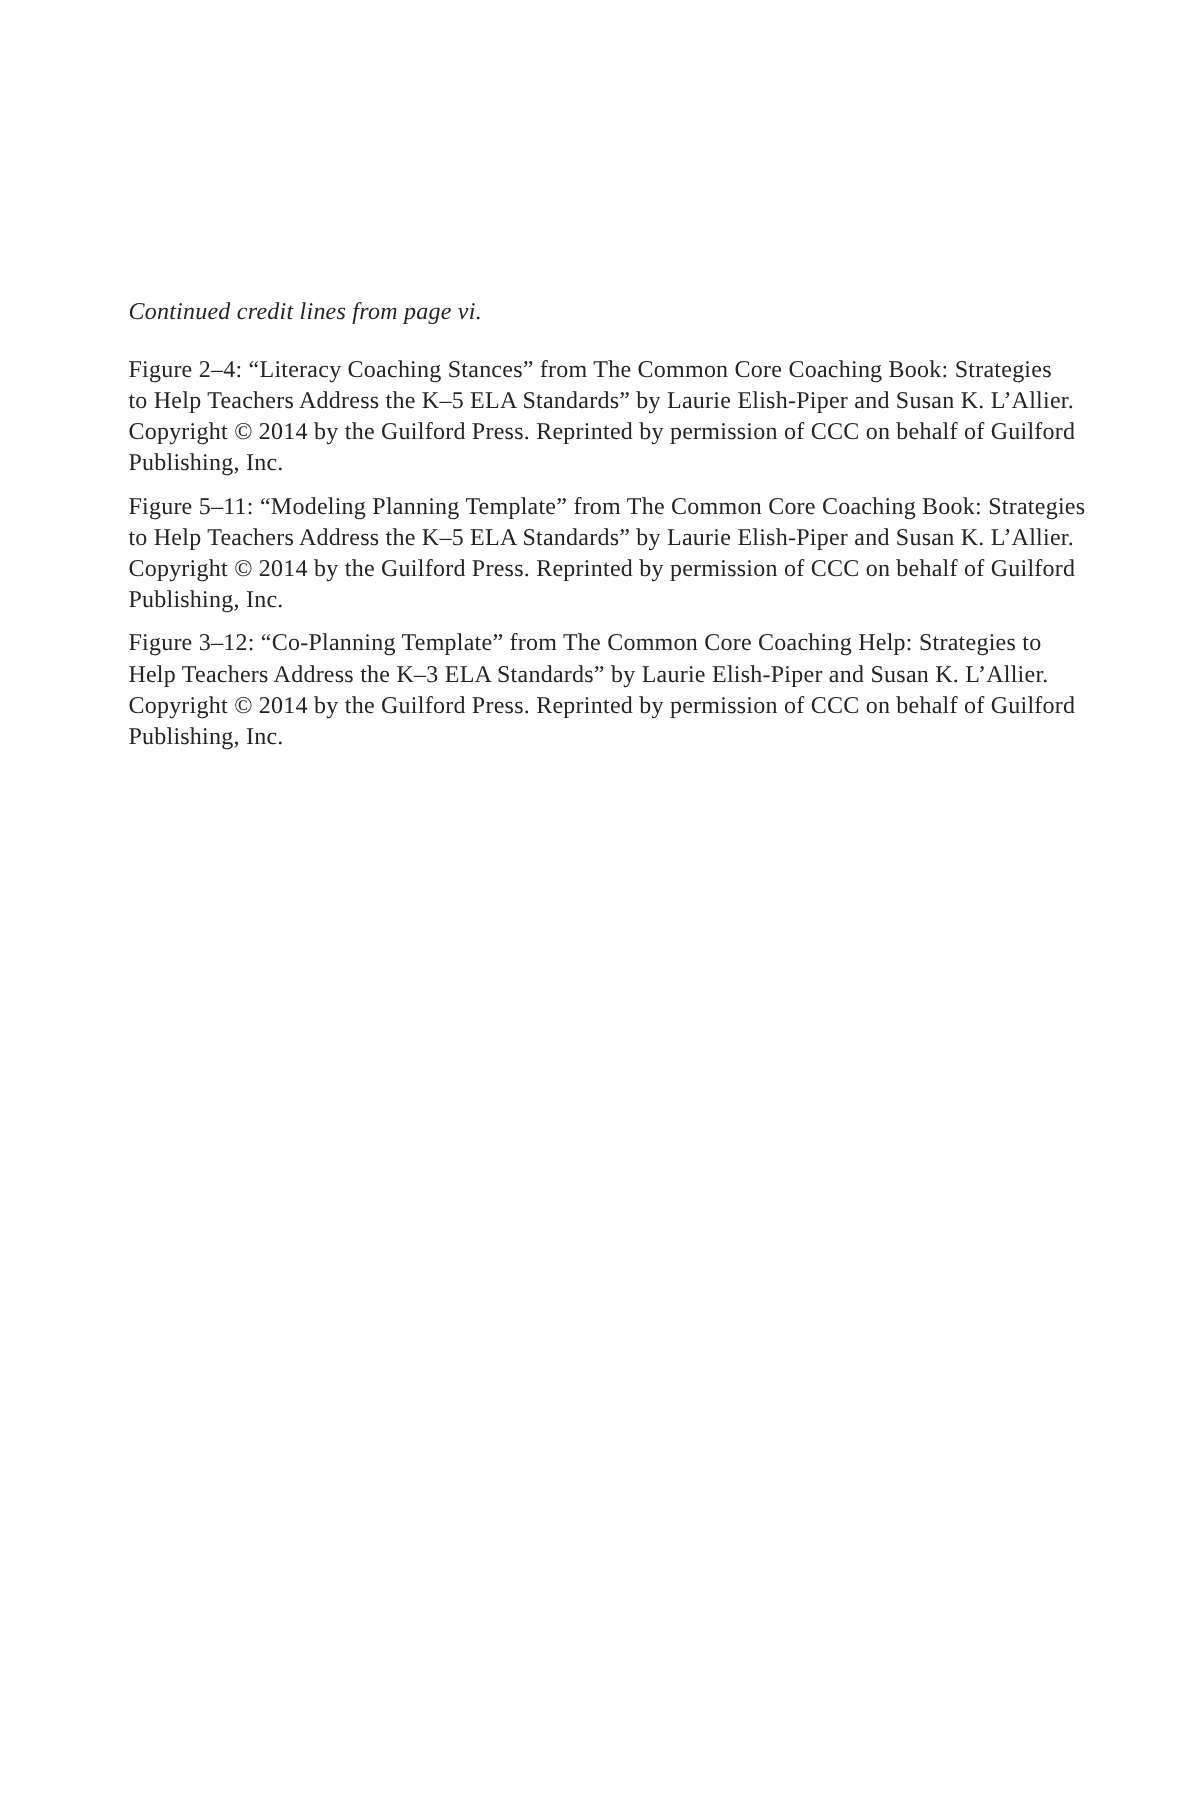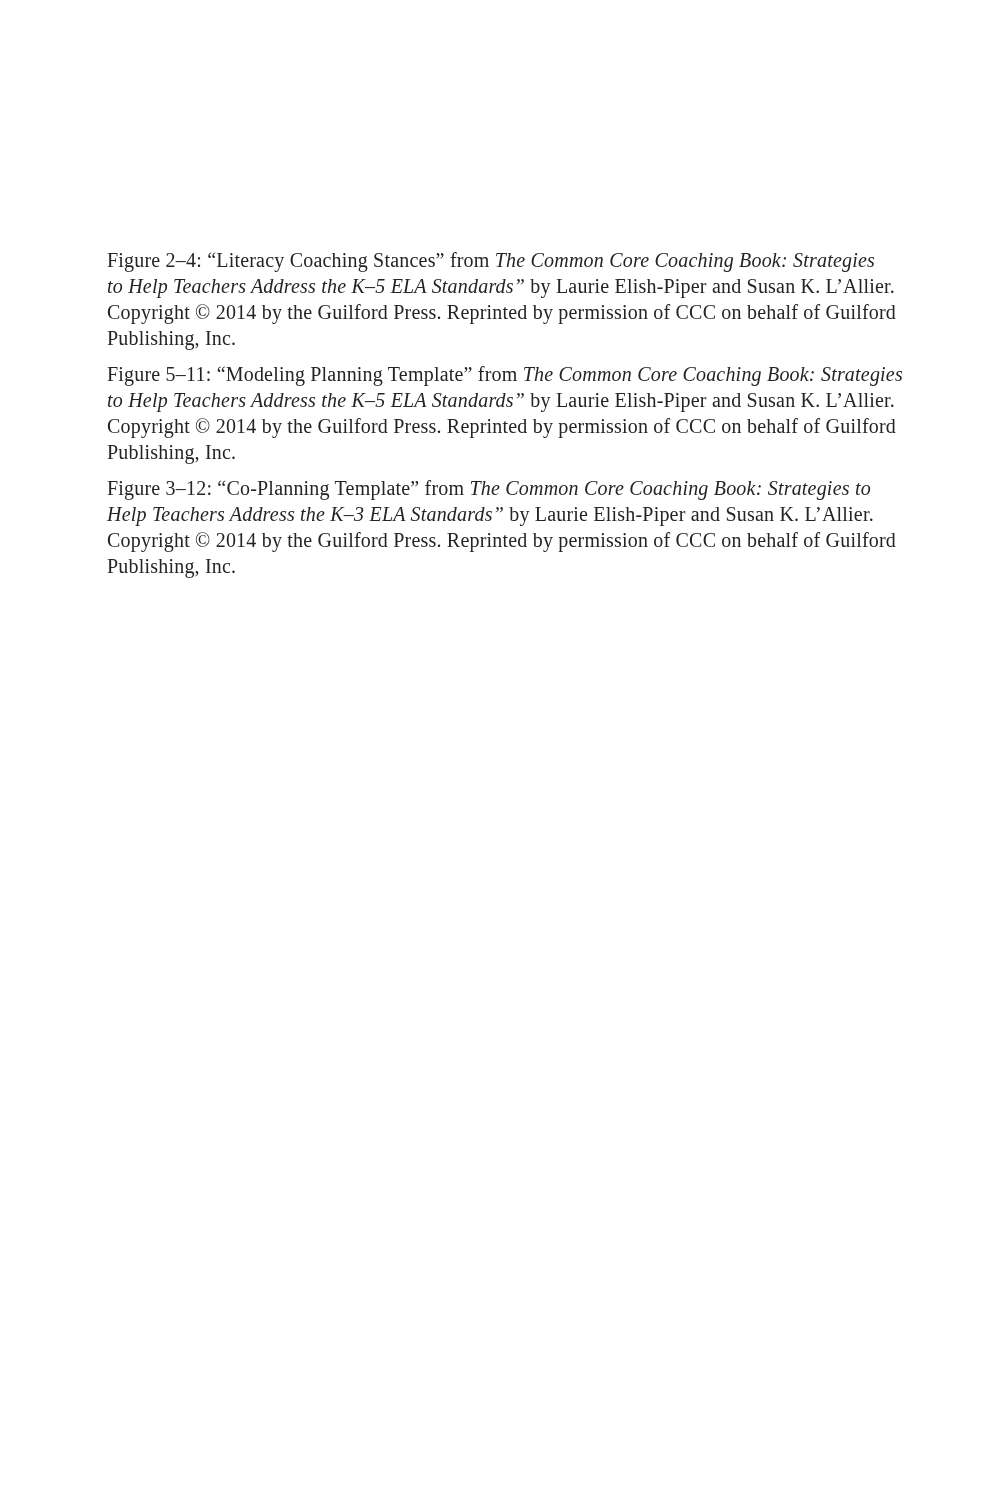--- a/index.html
+++ b/index.html
@@ -40,46 +40,46 @@
   .para {
     margin: 0 0 10px 0;
   }
   .line {
     font-size: 20px;
     line-height: 26px;
     letter-spacing: 0.2px;
     white-space: pre;
   }
   .it {
-    font-style: italic;
   }
   .rm {
     font-style: normal;
     margin-top: 28px;
   }
 </style>
 </head>
 <body>
 
 <div class="page">
   <div class="content">
+    <p class="heading">Continued credit lines from page vi.</p>
     <div id="paragraphs">
         <div class="para">
           <div class="line"><span class="rm">Figure 2–4: “Literacy Coaching Stances” from </span><span class="it">The Common Core Coaching Book: Strategies</span></div>
           <div class="line"><span class="it">to Help Teachers Address the K–5 ELA Standards”</span><span class="rm"> by Laurie Elish-Piper and Susan K. L’Allier.</span></div>
           <div class="line"><span class="rm">Copyright © 2014 by the Guilford Press. Reprinted by permission of CCC on behalf of Guilford</span></div>
           <div class="line"><span class="rm">Publishing, Inc.</span></div>
         </div>
         <div class="para">
           <div class="line"><span class="rm">Figure 5–11: “Modeling Planning Template” from </span><span class="it">The Common Core Coaching Book: Strategies</span></div>
           <div class="line"><span class="it">to Help Teachers Address the K–5 ELA Standards”</span><span class="rm"> by Laurie Elish-Piper and Susan K. L’Allier.</span></div>
           <div class="line"><span class="rm">Copyright © 2014 by the Guilford Press. Reprinted by permission of CCC on behalf of Guilford</span></div>
           <div class="line"><span class="rm">Publishing, Inc.</span></div>
         </div>
         <div class="para">
-          <div class="line"><span class="rm">Figure 3–12: “Co-Planning Template” from </span><span class="it">The Common Core Coaching Book: Strategies to</span></div>
+          <div class="line"><span class="rm">Figure 3–12: “Co-Planning Template” from </span><span class="it">The Common Core Coaching Help: Strategies to</span></div>
           <div class="line"><span class="it">Help Teachers Address the K–3 ELA Standards”</span><span class="rm"> by Laurie Elish-Piper and Susan K. L’Allier.</span></div>
           <div class="line"><span class="rm">Copyright © 2014 by the Guilford Press. Reprinted by permission of CCC on behalf of Guilford</span></div>
           <div class="line"><span class="rm">Publishing, Inc.</span></div>
         </div>
       </div>
   </div>
 </div>
 
 </body></html>

